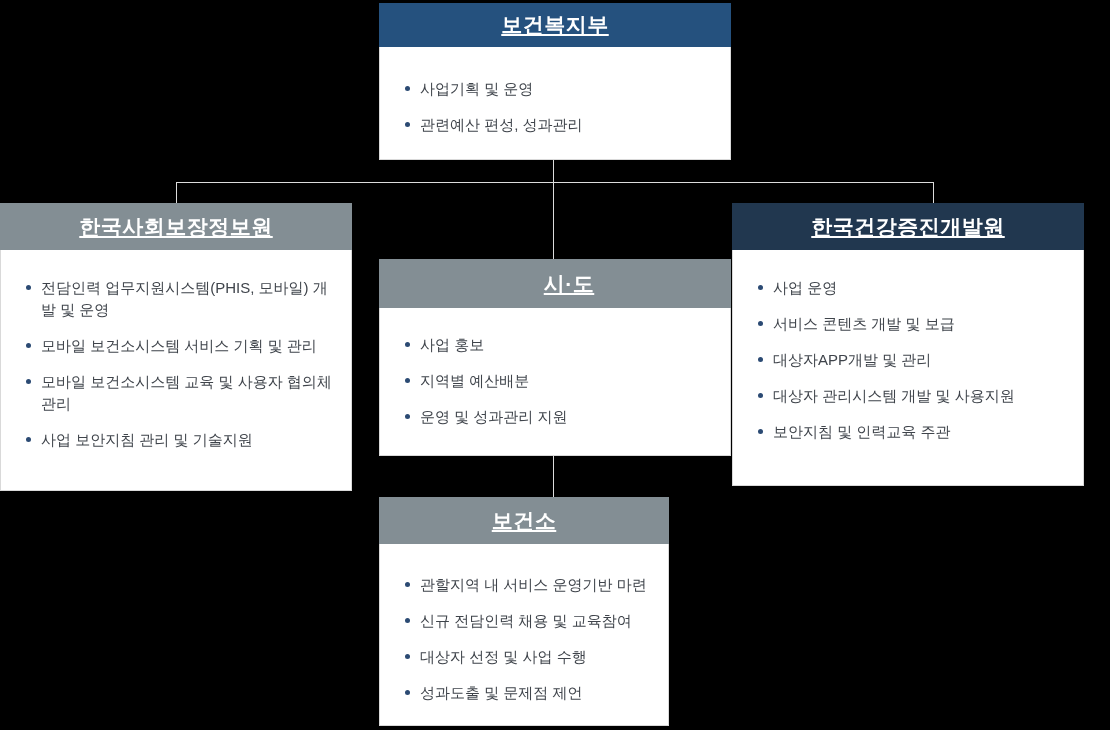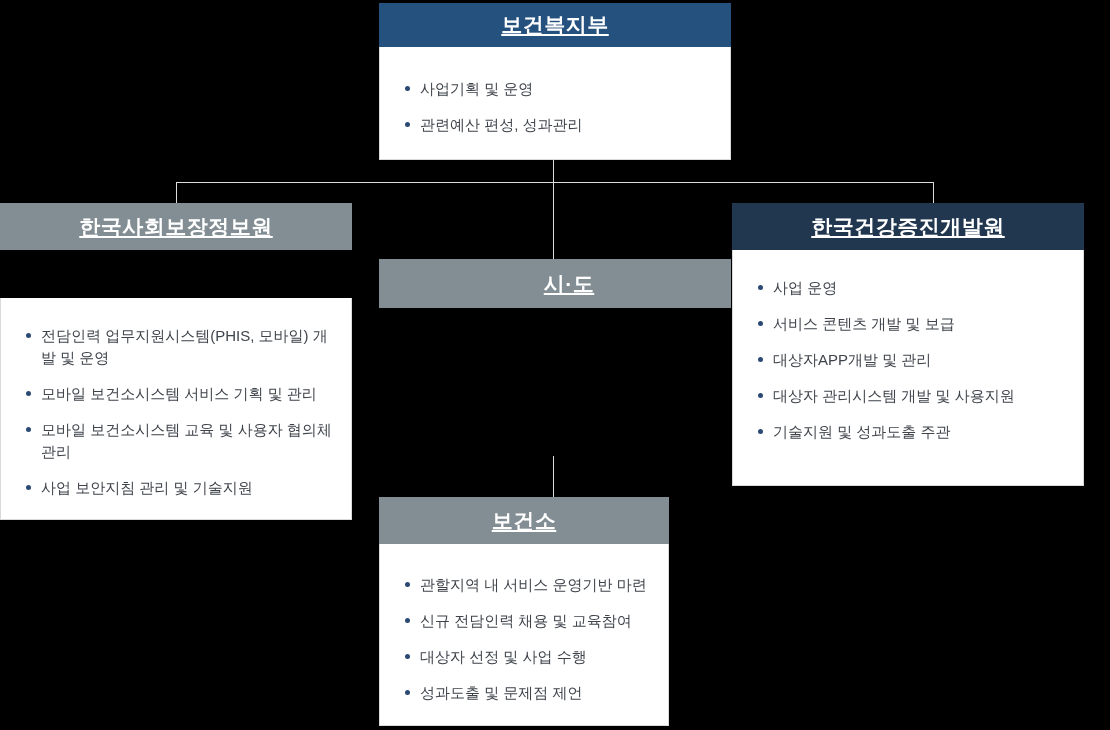--- a/index.html
+++ b/index.html
@@ -82,51 +82,58 @@
       <span>보건복지부</span>
     </div>
     <div class="node-body">
       <ul class="items" style="padding-top:31px;">
           <li>사업기획 및 운영</li>
           <li>관련예산 편성, 성과관리</li>
         </ul>
     </div>
   </div>
 
-  <div class="node" style="left:0px; top:203px; width:352px; height:288px;gap:48px;">
+  <div class="node" style="left:0px; top:203px; width:352px; height:288px;">
     <div class="node-header" style="height: 47px; background-color: rgb(131, 142, 148);">
       <span>한국사회보장정보원</span>
     </div>
     <div class="node-body">
       <ul class="items">
           <li>전담인력 업무지원시스템(PHIS, 모바일) 개발 및 운영</li>
           <li>모바일 보건소시스템 서비스 기획 및 관리</li>
           <li>모바일 보건소시스템 교육 및 사용자 협의체 관리</li>
           <li>사업 보안지침 관리 및 기술지원</li>
         </ul>
     </div>
   </div>
 
   <div class="node" style="left:379px; top:259px; width:352px; height:197px;">
     <div class="node-header" style="height: 49px; background-color: rgb(131, 142, 148); padding-left: 28px;">
       <span>시·도</span>
     </div>
+    <div class="node-body">
+      <ul class="items" style="padding-top:26px;">
+          <li>사업 홍보</li>
+          <li>지역별 예산배분</li>
+          <li>운영 및 성과관리 지원</li>
+        </ul>
+    </div>
   </div>
 
   <div class="node" style="left:732px; top:203px; width:352px; height:283px;">
     <div class="node-header" style="height: 47px; background-color: rgb(33, 55, 79);">
       <span>한국건강증진개발원</span>
     </div>
     <div class="node-body">
       <ul class="items">
           <li>사업 운영</li>
           <li>서비스 콘텐츠 개발 및 보급</li>
           <li>대상자APP개발 및 관리</li>
           <li>대상자 관리시스템 개발 및 사용지원</li>
-          <li>기술지원 및 성과도출 주관</li>
+          <li>보안지침 및 인력교육 주관</li>
         </ul>
     </div>
   </div>
 
   <div class="node" style="left:379px; top:497px; width:290px; height:229px;">
     <div class="node-header" style="height: 47px; background-color: rgb(131, 142, 148);">
       <span>보건소</span>
     </div>
     <div class="node-body">
       <ul class="items" style="padding-top:30px;border-radius:7px;">

